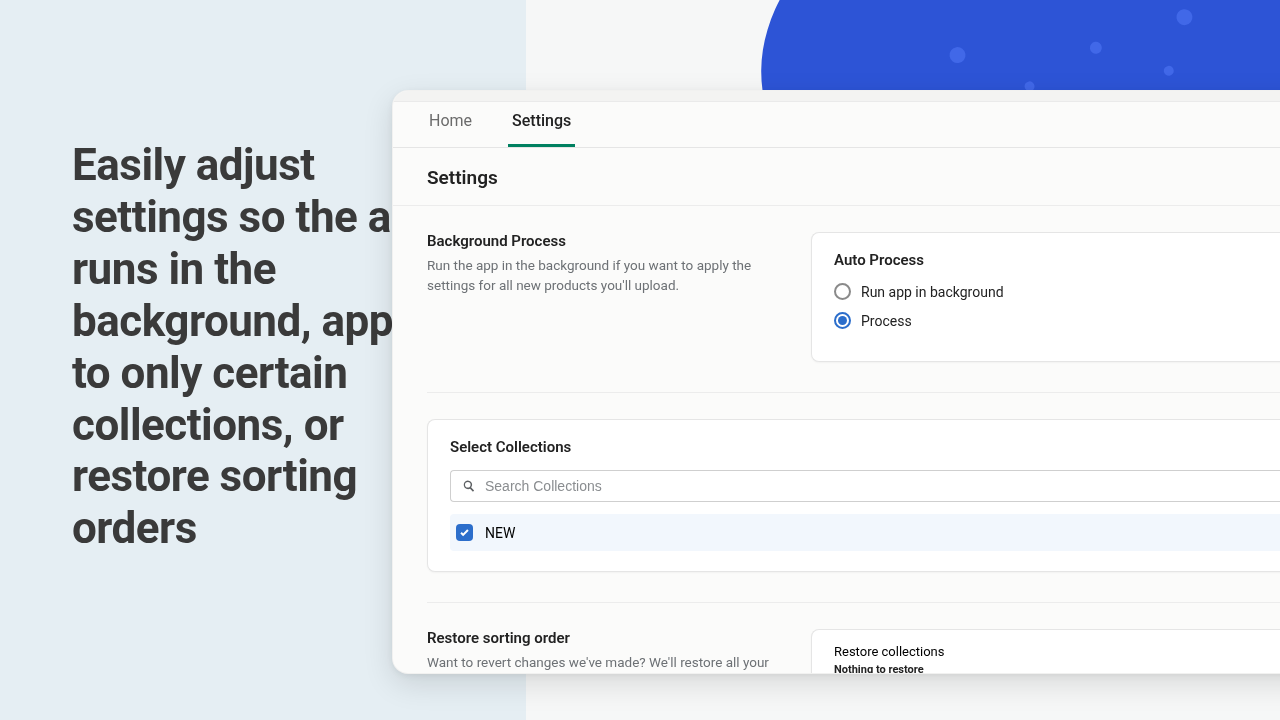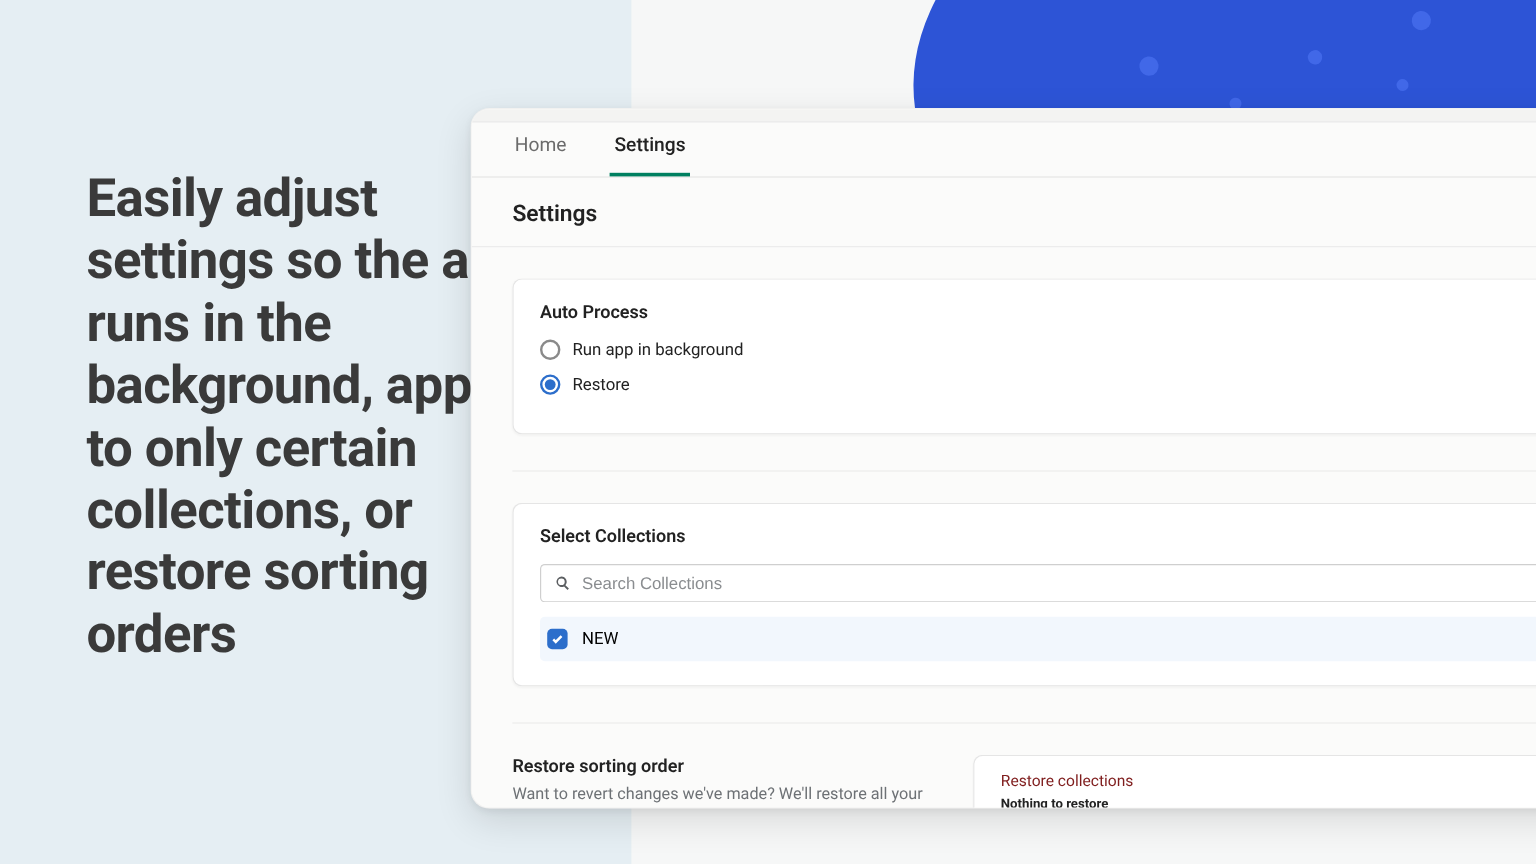--- a/index.html
+++ b/index.html
@@ -152,21 +152,21 @@
     background:#f2f7fd;
     border-radius:4px;
   }
   .checkbox{
     width:17px; height:17px; border-radius:4px; background:#2c6ecb;
     display:flex; align-items:center; justify-content:center;
   }
   .checkbox svg{ width:11px; height:11px; color:#fff;}
   .coll-label{ font-size:14px; color:#000000;}
 
-  .restore-sub{ font-size:13px; color:#7f1d1d; margin-bottom:4px;}
+  .restore-sub{ font-size:13px; color:#000000; margin-bottom:4px;}
   .restore-status{ font-size:11px; font-weight:700; color:#222;}
   .restore-row{ display:flex; justify-content:space-between; align-items:center;}
   .restore-card{ padding-top:14px; padding-bottom:14px;}
 </style>
 </head>
 <body>
 
 <div class="hero">
   <div class="hero-text">Easily adjust settings so the app runs in the background, applies to only certain collections, or restore sorting orders</div>
 </div>
@@ -186,29 +186,33 @@
   <div class="tabs">
     <div class="tab">Home</div>
     <div class="tab active">Settings</div>
   </div>
 
   <div class="page-title">Settings</div>
 
   <div class="content">
 
     <div class="section">
+      <div class="section-left">
+        <h3>Background Process</h3>
+        <p>Run the app in the background if you want to apply the settings for all new products you'll upload.</p>
+      </div>
       <div class="card">
         <div class="card-title">Auto Process</div>
         <div class="radio-row">
           <span class="radio"></span>
           <span>Run app in background</span>
         </div>
         <div class="radio-row">
           <span class="radio checked"></span>
-          <span>Restore</span>
+          <span>Process</span>
         </div>
       </div>
     </div>
 
     <div class="section">
       <div class="card">
         <div class="card-title">Select Collections</div>
         <div class="search-wrap">
           <svg class="search-icon" viewBox="0 0 20 20" fill="currentColor">
               <path d="M8.5 3a5.5 5.5 0 014.23 9.02l3.63 3.63-1.41 1.41-3.63-3.63A5.5 5.5 0 118.5 3zm0 2a3.5 3.5 0 100 7 3.5 3.5 0 000-7z"></path>

